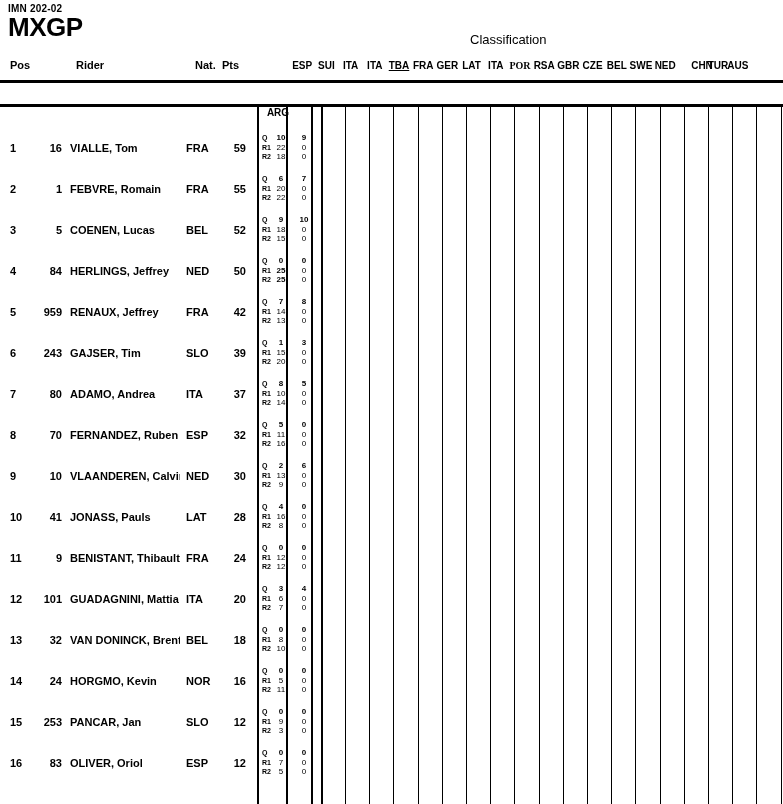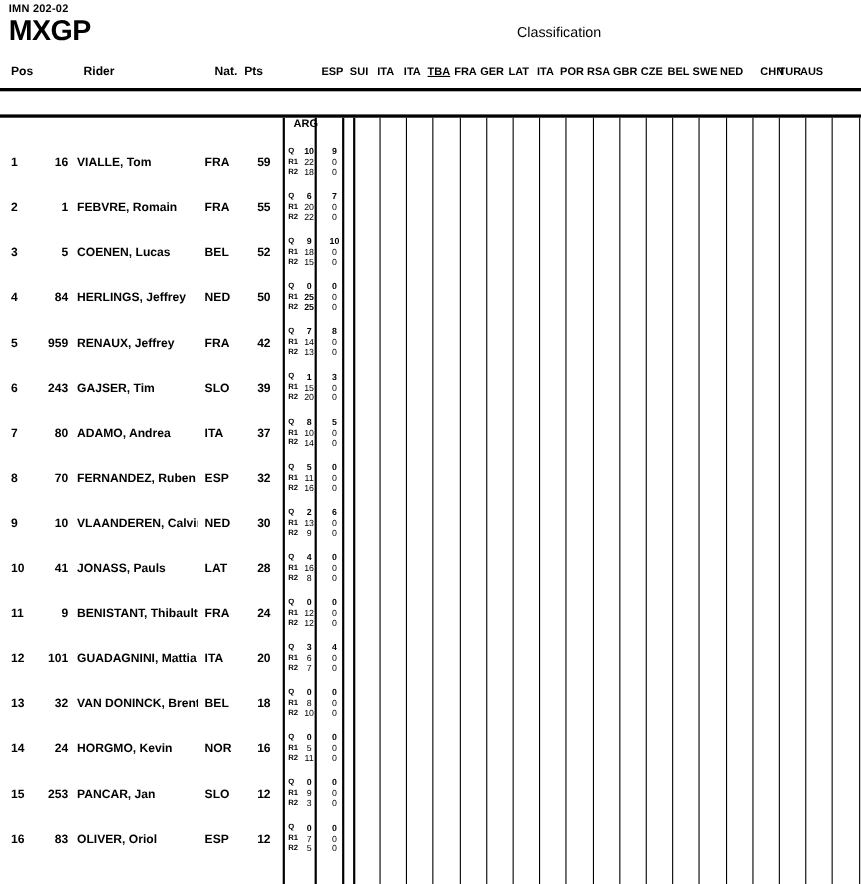--- a/index.html
+++ b/index.html
@@ -41,21 +41,21 @@
   .world-champ {
     position: absolute;
     left: 228px;
     top: 22px;
     font-size: 16px;
     font-weight: bold;
   }
   .classification {
     position: absolute;
     left: 470px;
-    top: 22px;
+    top: 32px;
     font-size: 13px;
     font-weight: normal;
   }
 
   
   .col-head {
     position: absolute;
     font-size: 11px;
     font-weight: bold;
   }
@@ -190,21 +190,21 @@
       <div class="round-head" style="left: 266px; margin-top: 47px;">ARG</div>
       <div class="round-head" style="left: 290.2px;">ESP</div>
       <div class="round-head" style="left: 314.4px;">SUI</div>
       <div class="round-head" style="left: 338.6px;">ITA</div>
       <div class="round-head" style="left: 362.8px;">ITA</div>
       <div class="round-head" style="left: 387px; text-decoration: underline;">TBA</div>
       <div class="round-head" style="left: 411.2px;">FRA</div>
       <div class="round-head" style="left: 435.4px; text-align: center;">GER</div>
       <div class="round-head" style="left: 459.6px;">LAT</div>
       <div class="round-head" style="left: 483.8px;">ITA</div>
-      <div class="round-head" style="left: 508px;">POR</div>
+      <div class="round-head" style="left: 508px; font-family: Liberation Serif, serif;">POR</div>
       <div class="round-head" style="left: 532.2px;">RSA</div>
       <div class="round-head" style="left: 556.4px;">GBR</div>
       <div class="round-head" style="left: 580.6px;">CZE</div>
       <div class="round-head" style="left: 604.8px;">BEL</div>
       <div class="round-head" style="left: 629px;">SWE</div>
       <div class="round-head" style="left: 653.2px;">NED</div>
       <div class="round-head" style="left: 706px;">TUR</div>
       <div class="round-head" style="left: 690px;">CHN</div>
       <div class="round-head" style="left: 725.8px;">AUS</div>
     </div>

